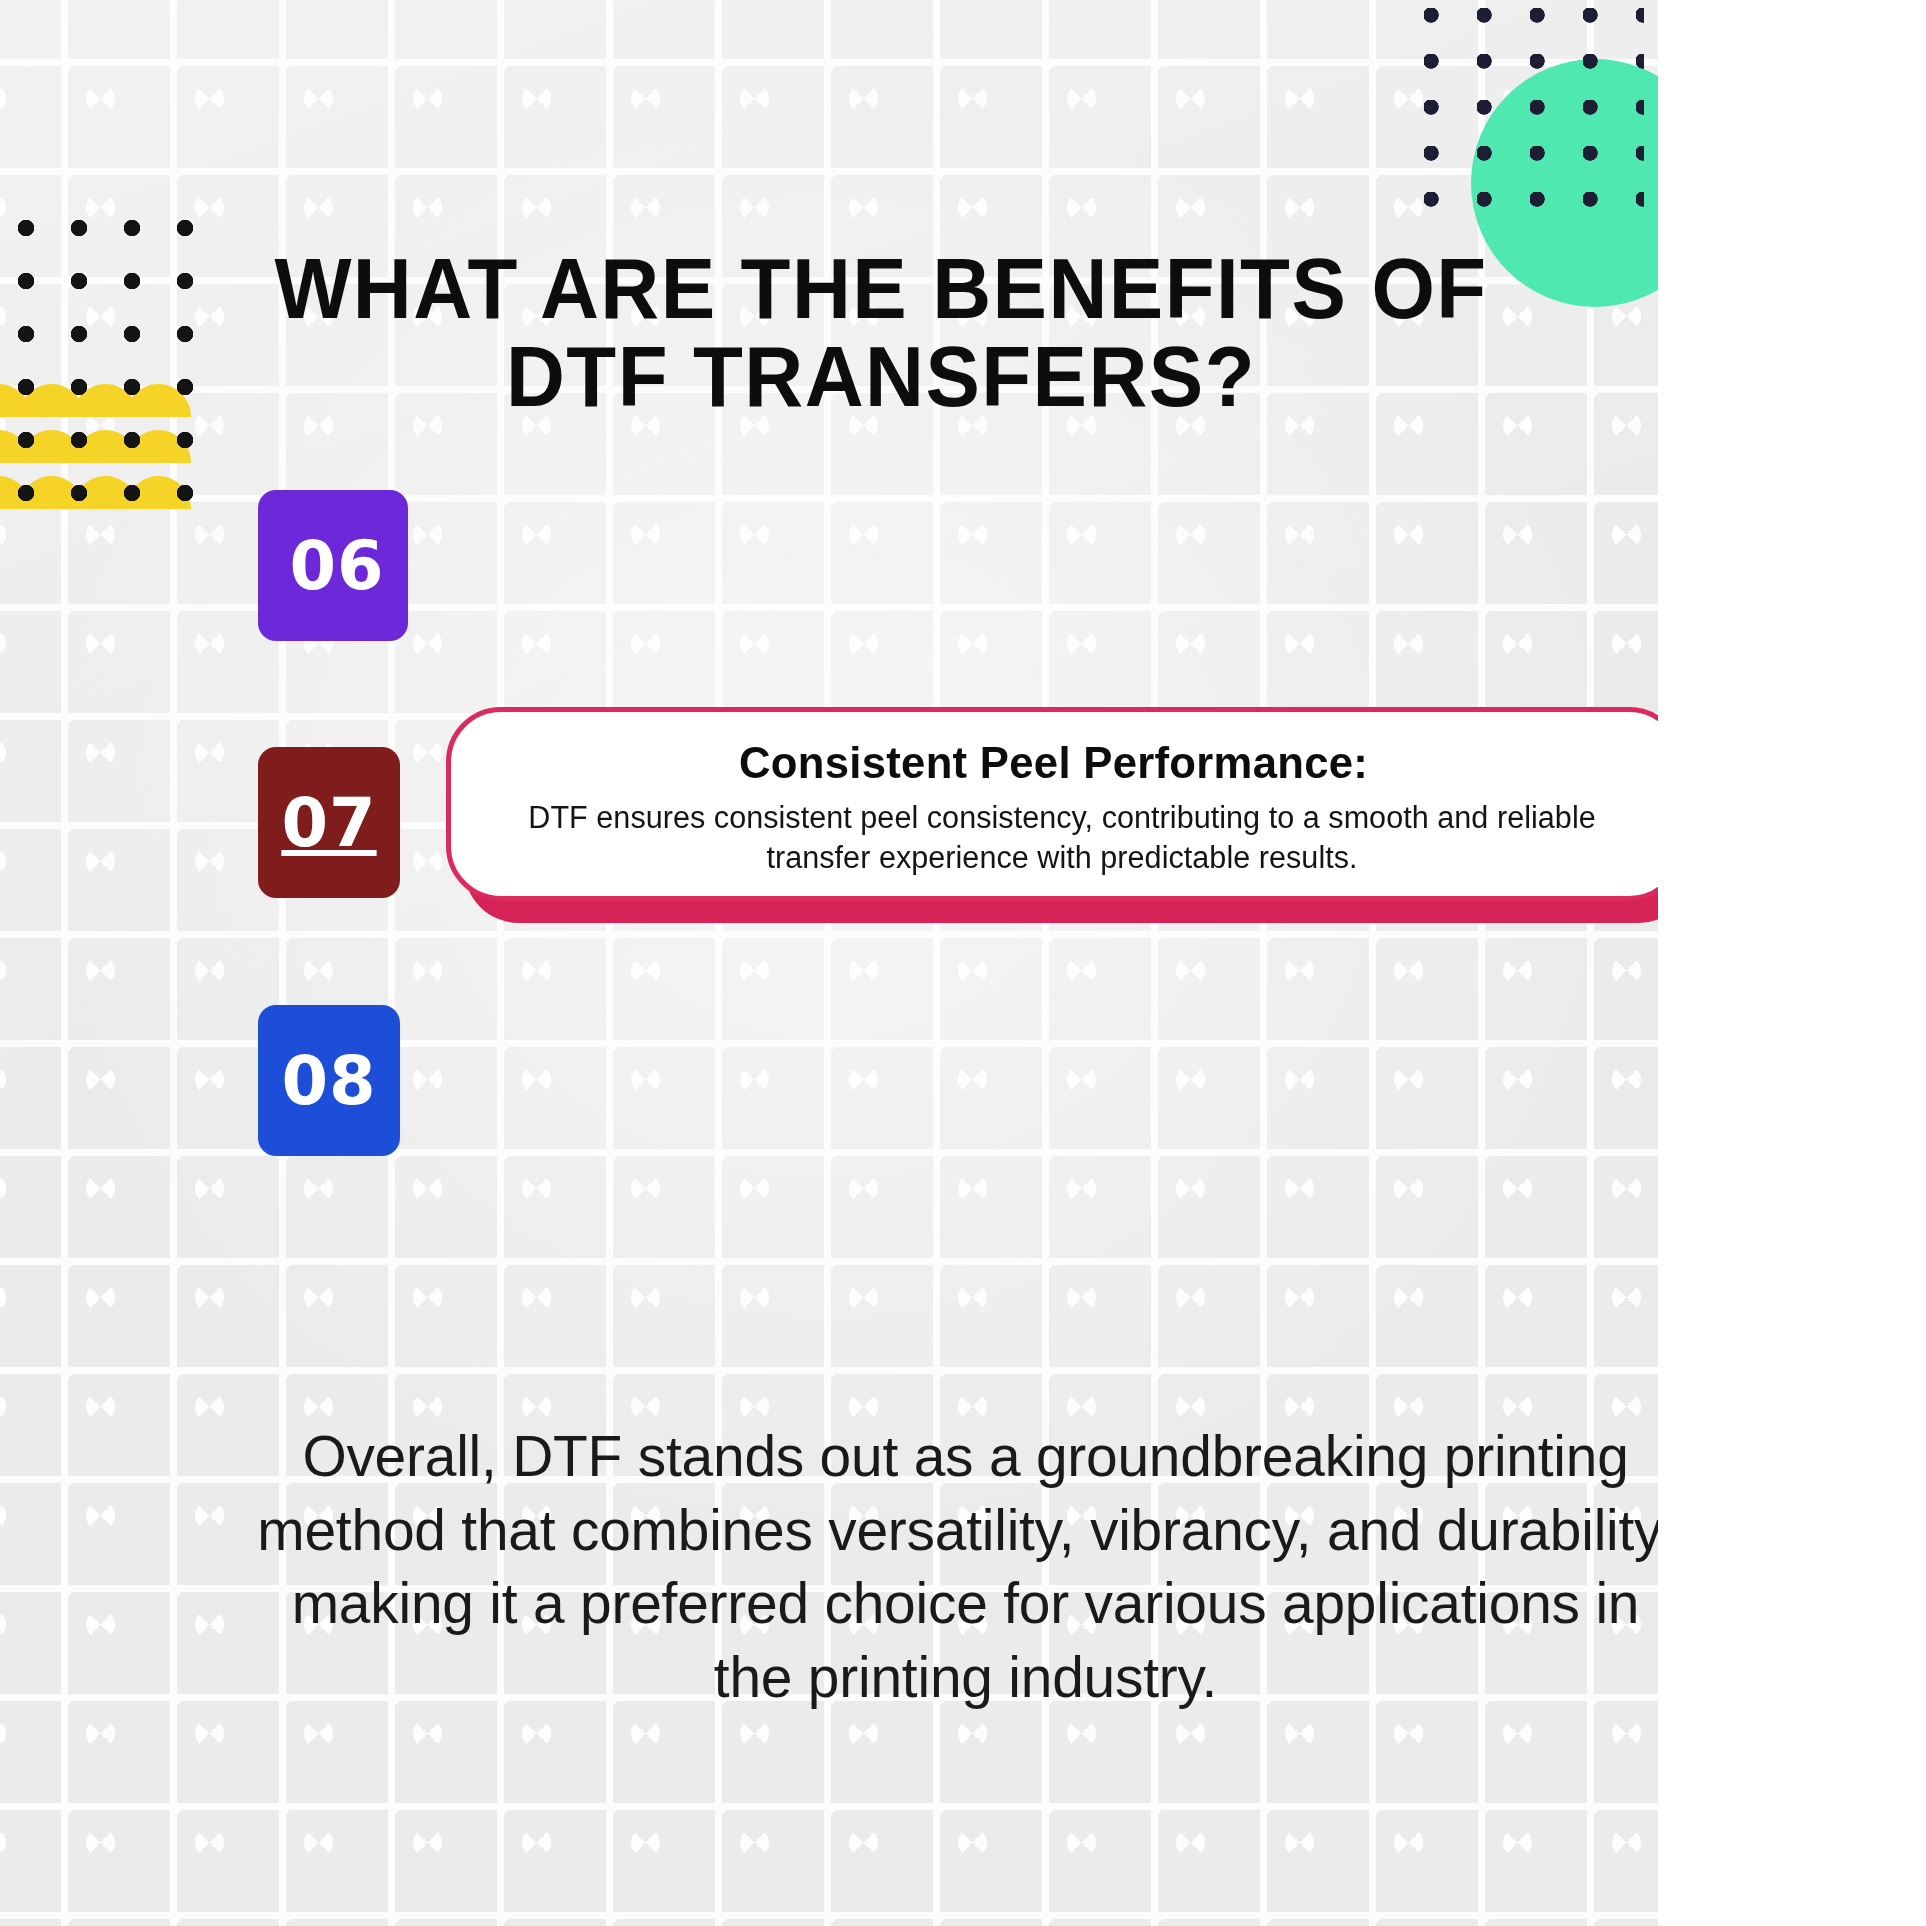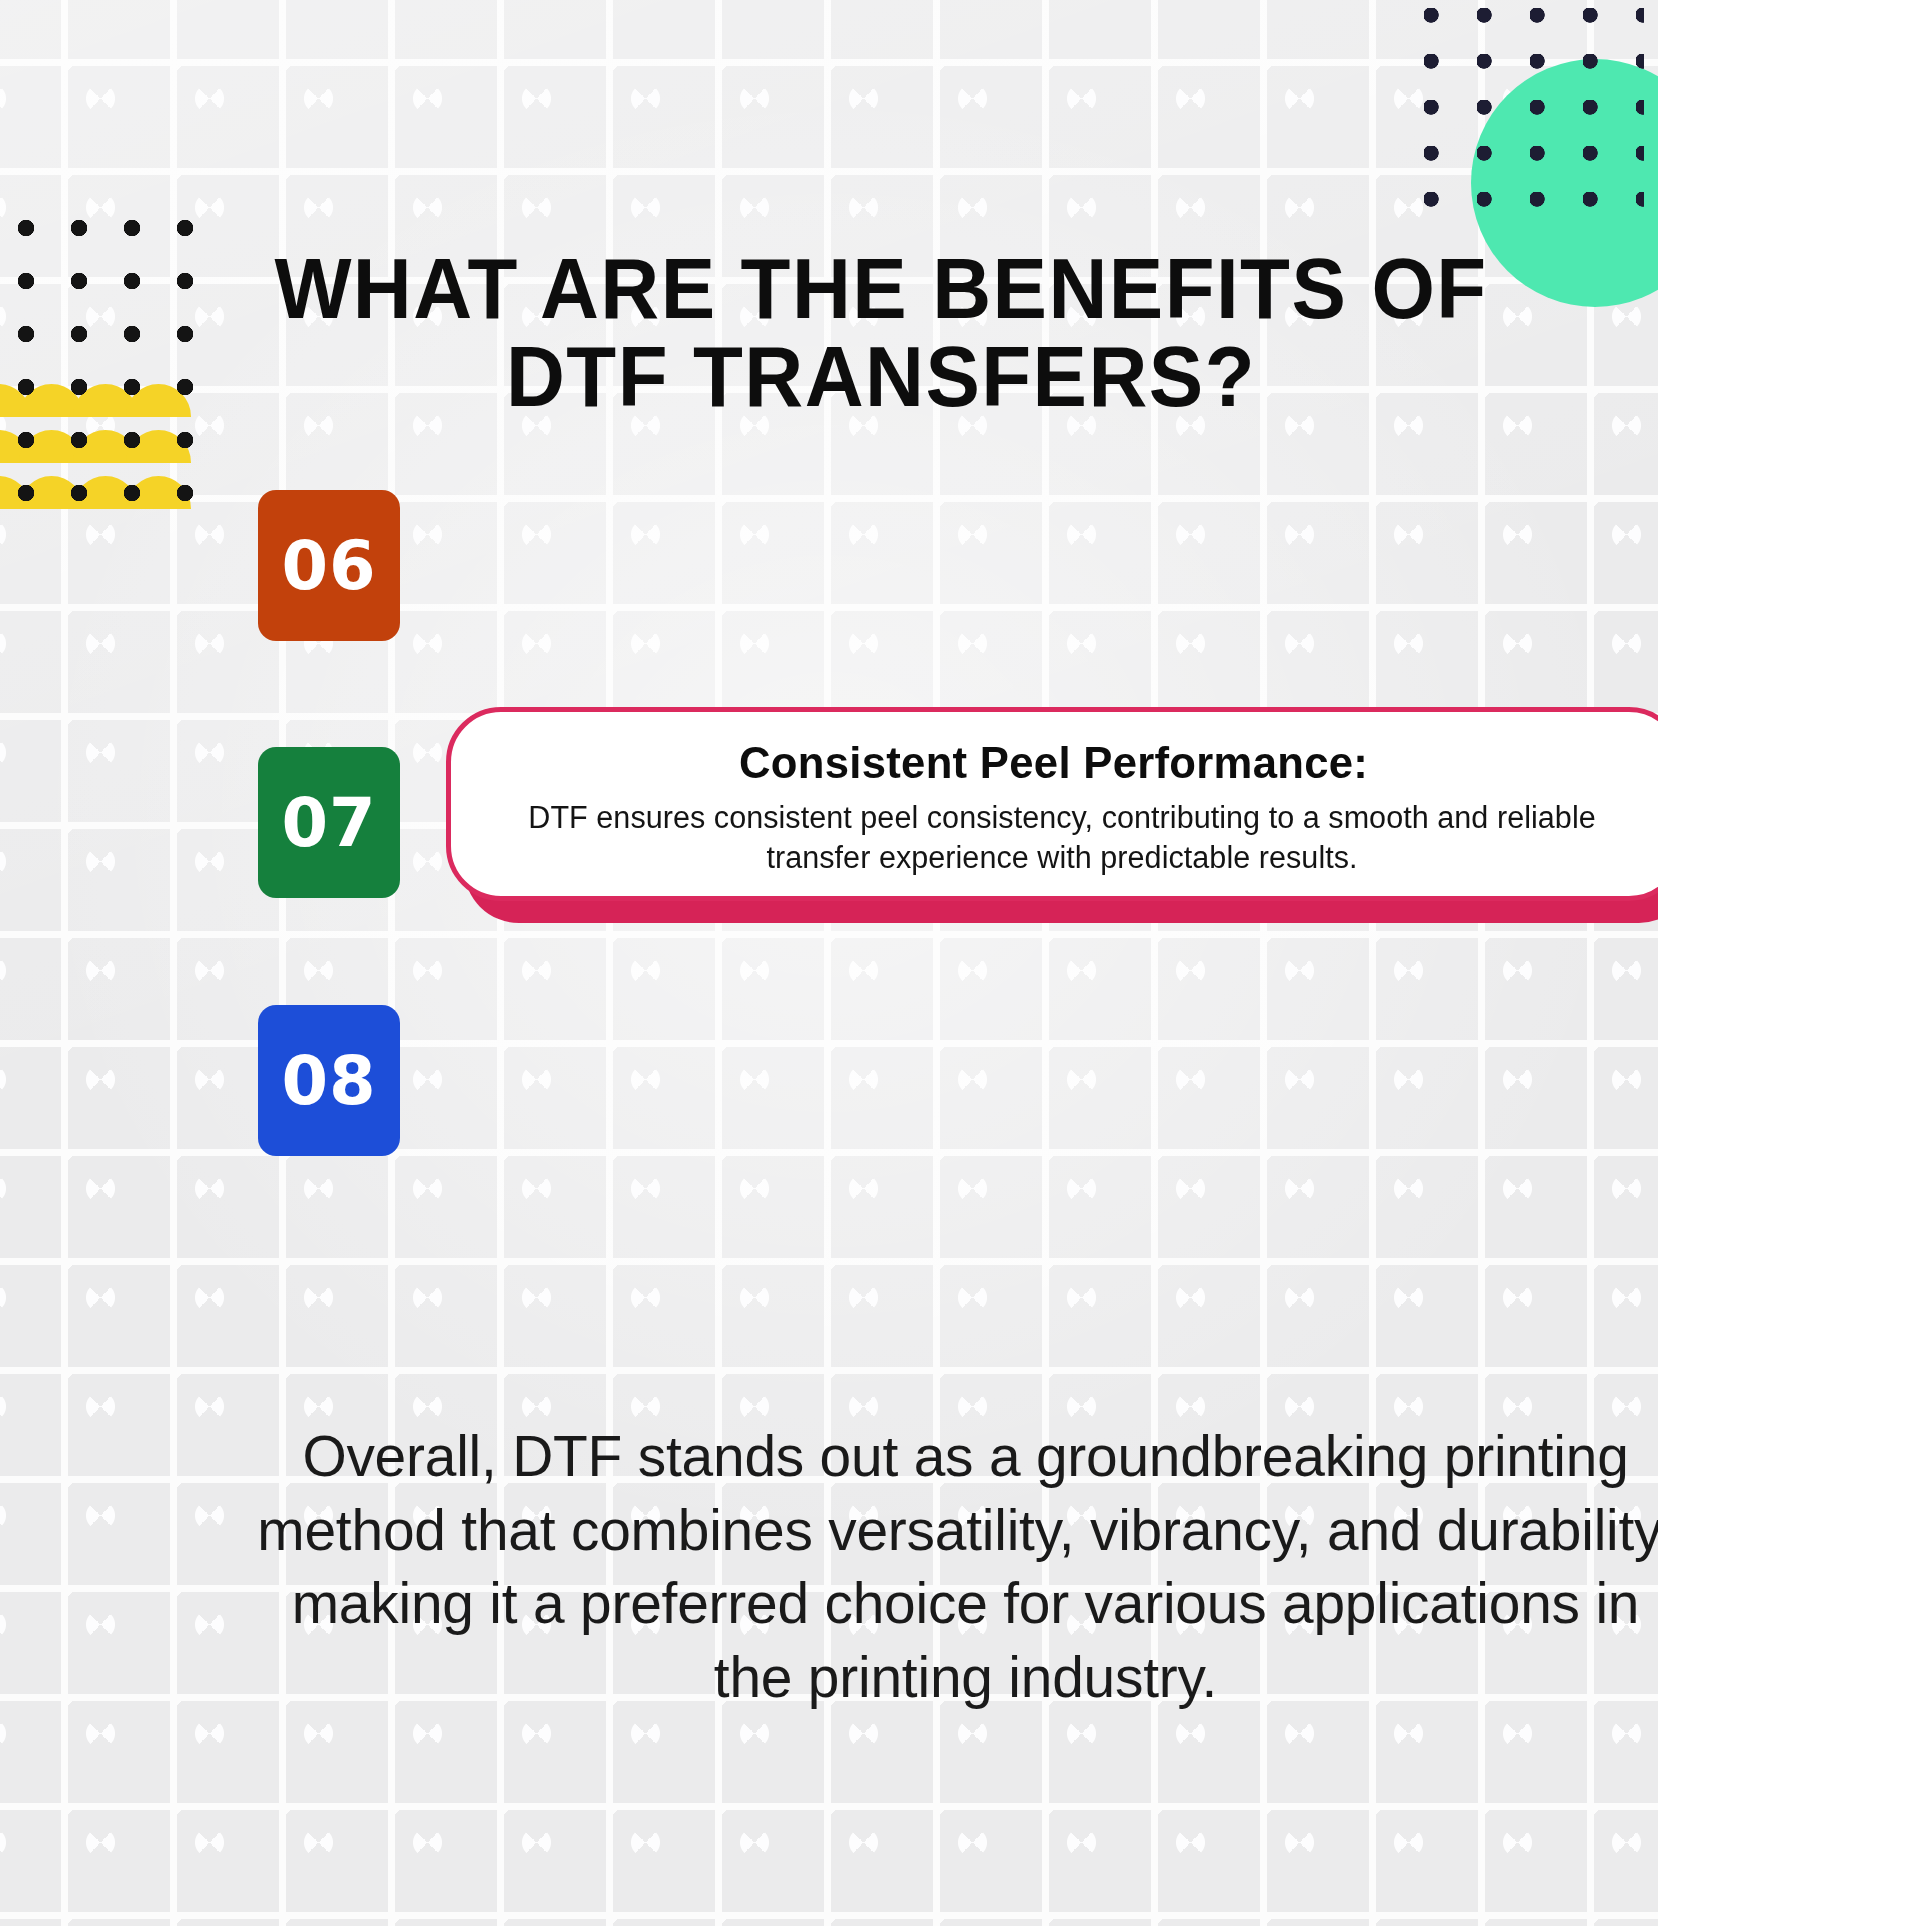--- a/index.html
+++ b/index.html
@@ -261,25 +261,25 @@
         <div class="hc" style="left: 160px; background: rgb(245, 211, 39);"></div>
       </div>
     </div>
   <div class="dots-left"></div>
 
   <h1 class="title">WHAT ARE THE BENEFITS OF DTF TRANSFERS?</h1>
 
   <div class="cards" id="cards-container">
 
     <div class="card-row r0">
-      <div class="badge" id="badge-0" style="background: #c2410c;">06</div>
+      <div class="badge" id="badge-0" style="background: #6d28d9; padding-left: 8px;">06</div>
     </div>
 
     <div class="card-row r1">
-      <div class="badge" id="badge-1" style="background: #15803d;">07</div>
+      <div class="badge" id="badge-1" style="background: #7f1d1d; text-decoration: underline;">07</div>
       <div class="card-shell">
         <div class="card-shadow" id="shadow-1" style="background: rgb(214, 35, 87);"></div>
         <div class="card" id="card-1" style="border-color: rgb(219, 42, 94); text-align: center;">
           <div class="card-title">Consistent Peel Performance:</div>
           <div class="card-body">DTF ensures consistent peel consistency, contributing to a smooth and reliable transfer experience with predictable results.</div>
         </div>
       </div>
     </div>
 
     <div class="card-row r2">

